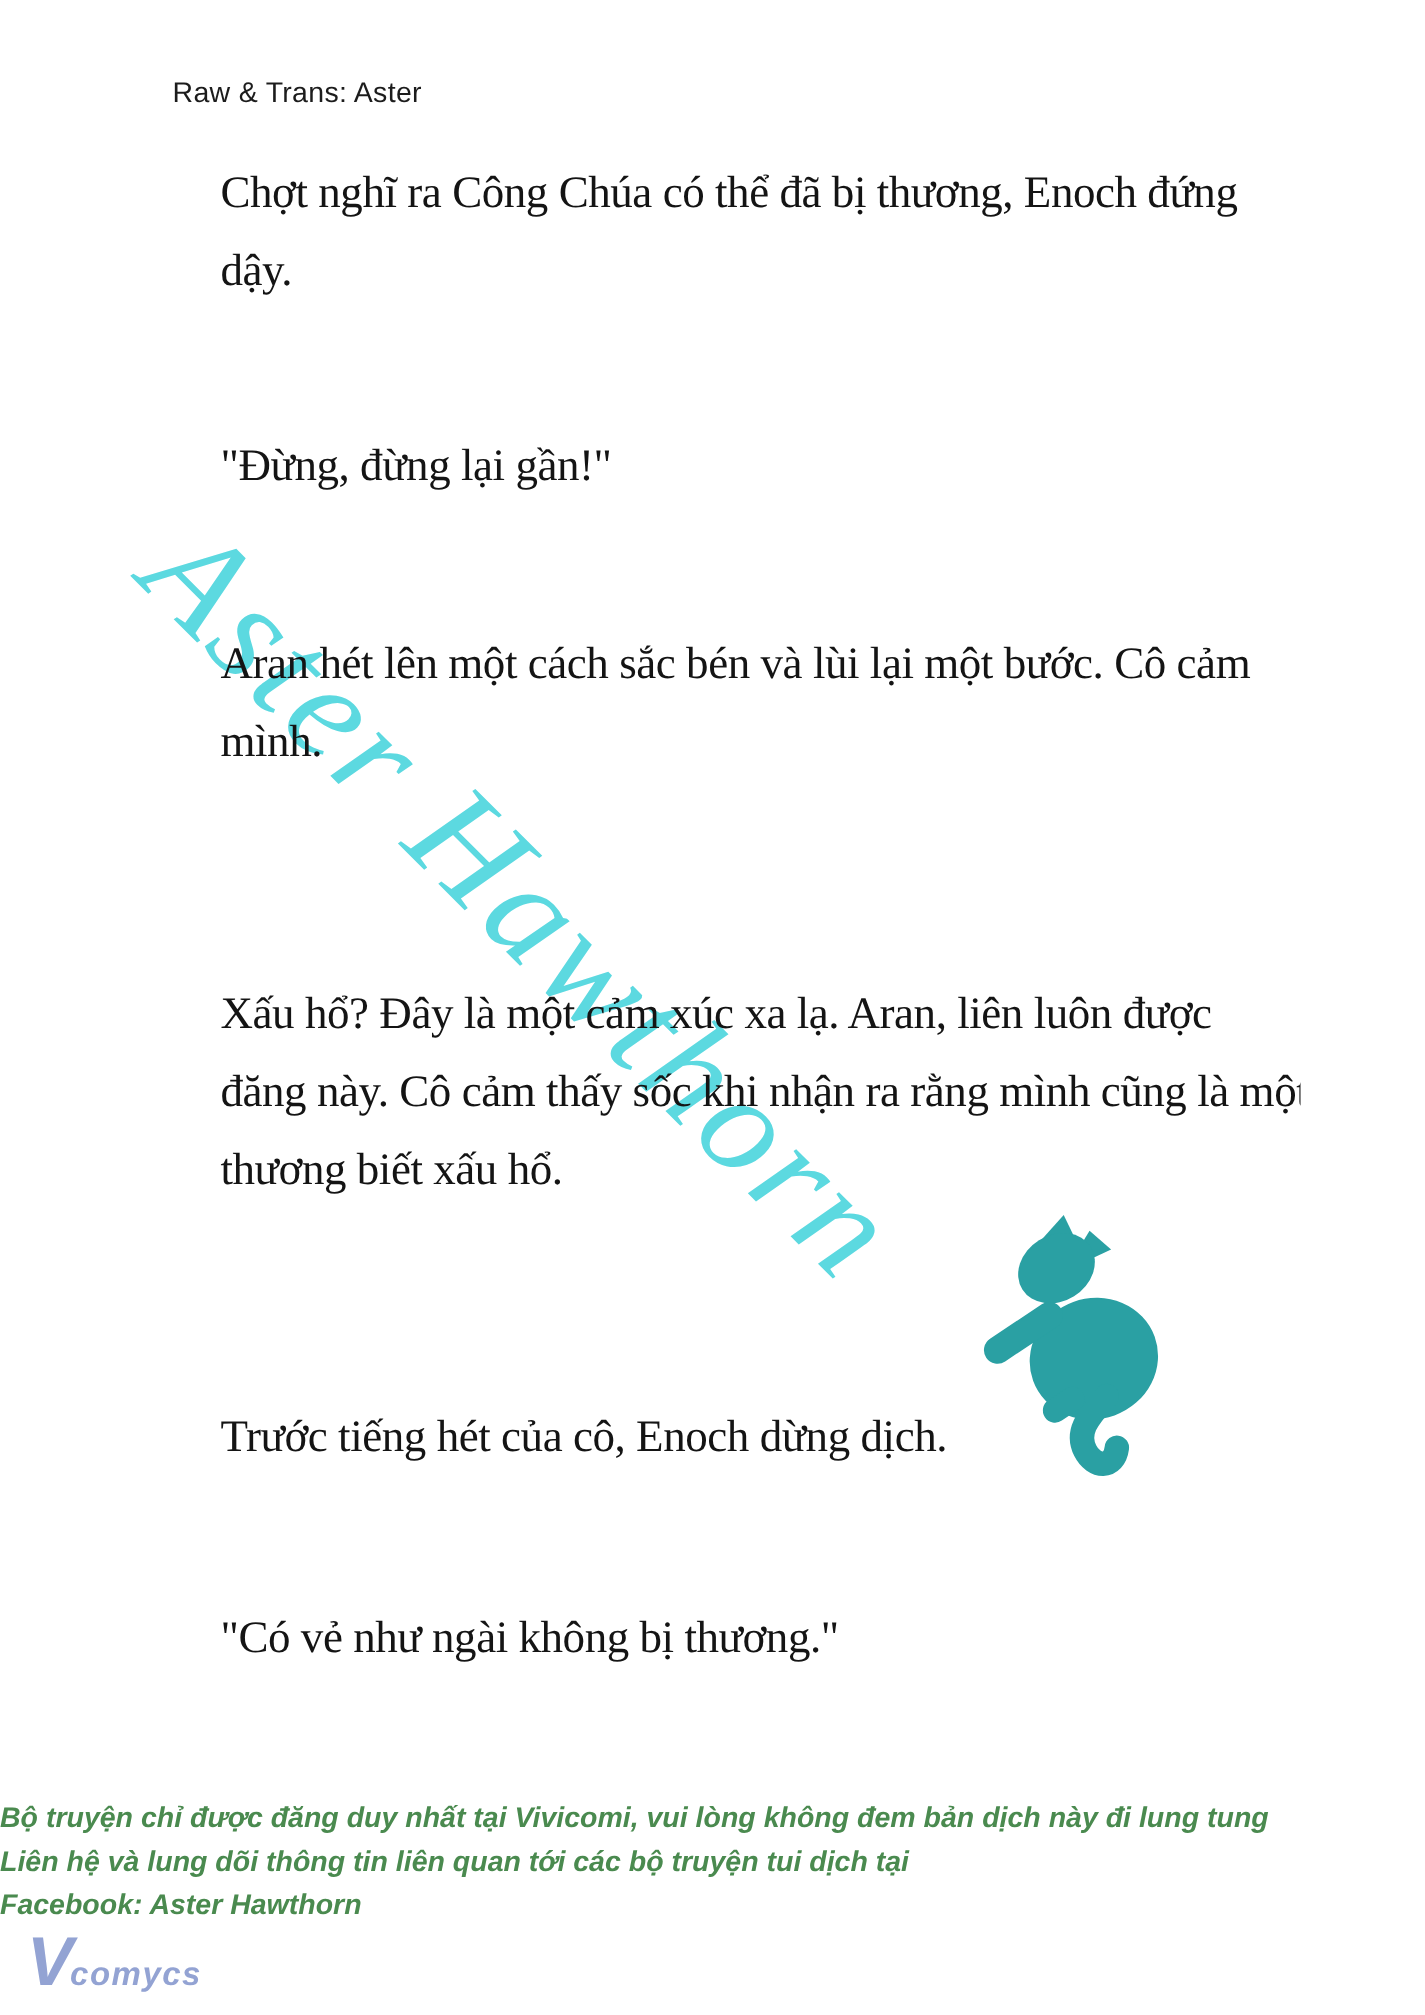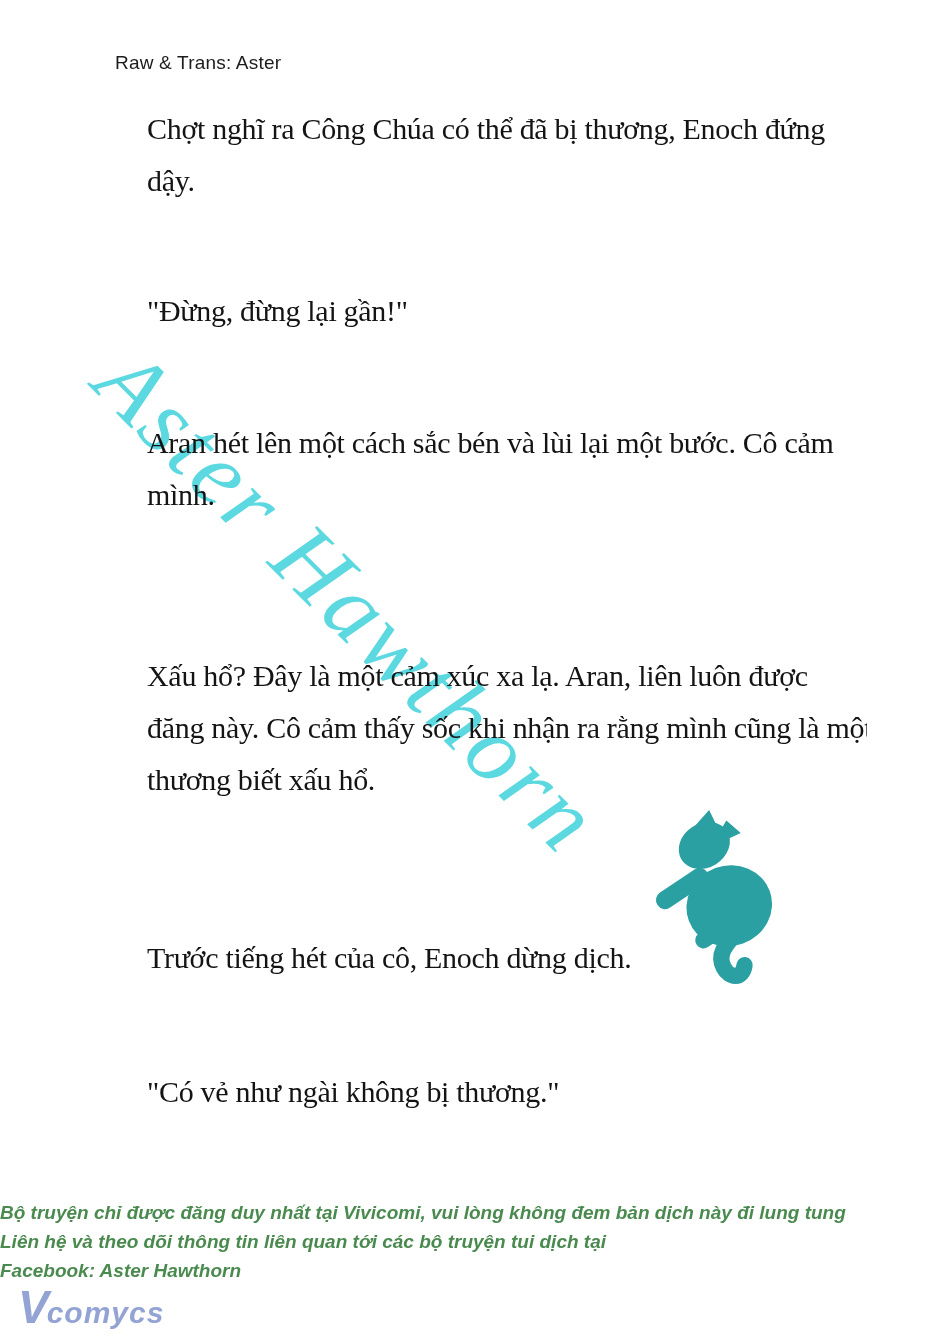--- a/index.html
+++ b/index.html
@@ -76,21 +76,21 @@
     font-family: "Liberation Sans", sans-serif;
     font-weight: bold;
     font-style: italic;
     color: #93a3d3;
     white-space: nowrap;
     z-index: 2;
     display: flex;
     align-items: baseline;
   }
   .logo .logo-v { font-size: 46px; line-height: 46px; letter-spacing: -2px; }
-  .logo .logo-rest { font-size: 30px; line-height: 31px; letter-spacing: 1px; }
+  .logo .logo-rest { font-size: 22px; line-height: 31px; letter-spacing: 1px; }
 </style>
 </head>
 <body>
 
 <div class="page">
 
   <div class="header">Raw &amp; Trans: Aster</div>
 
   <div class="watermark">Aster Hawthorn</div>
 
@@ -129,21 +129,21 @@
   <div class="para p5">
     <div class="line">Trước tiếng hét của cô, Enoch dừng dịch.</div>
   </div>
 
   <div class="para p6">
     <div class="line">"Có vẻ như ngài không bị thương."</div>
   </div>
 
   <div class="footer">
     <div>Bộ truyện chỉ được đăng duy nhất tại Vivicomi, vui lòng không đem bản dịch này đi lung tung</div>
-    <div>Liên hệ và theo dõi thông tin liên quan tới các bộ truyện tui dịch tại</div>
+    <div>Liên hệ và lung dõi thông tin liên quan tới các bộ truyện tui dịch tại</div>
     <div>Facebook: Aster Hawthorn</div>
   </div>
 
   <div class="logo">
     <span class="logo-v">V</span>
       <span class="logo-rest">comycs</span>
   </div>
 
 </div>
 

